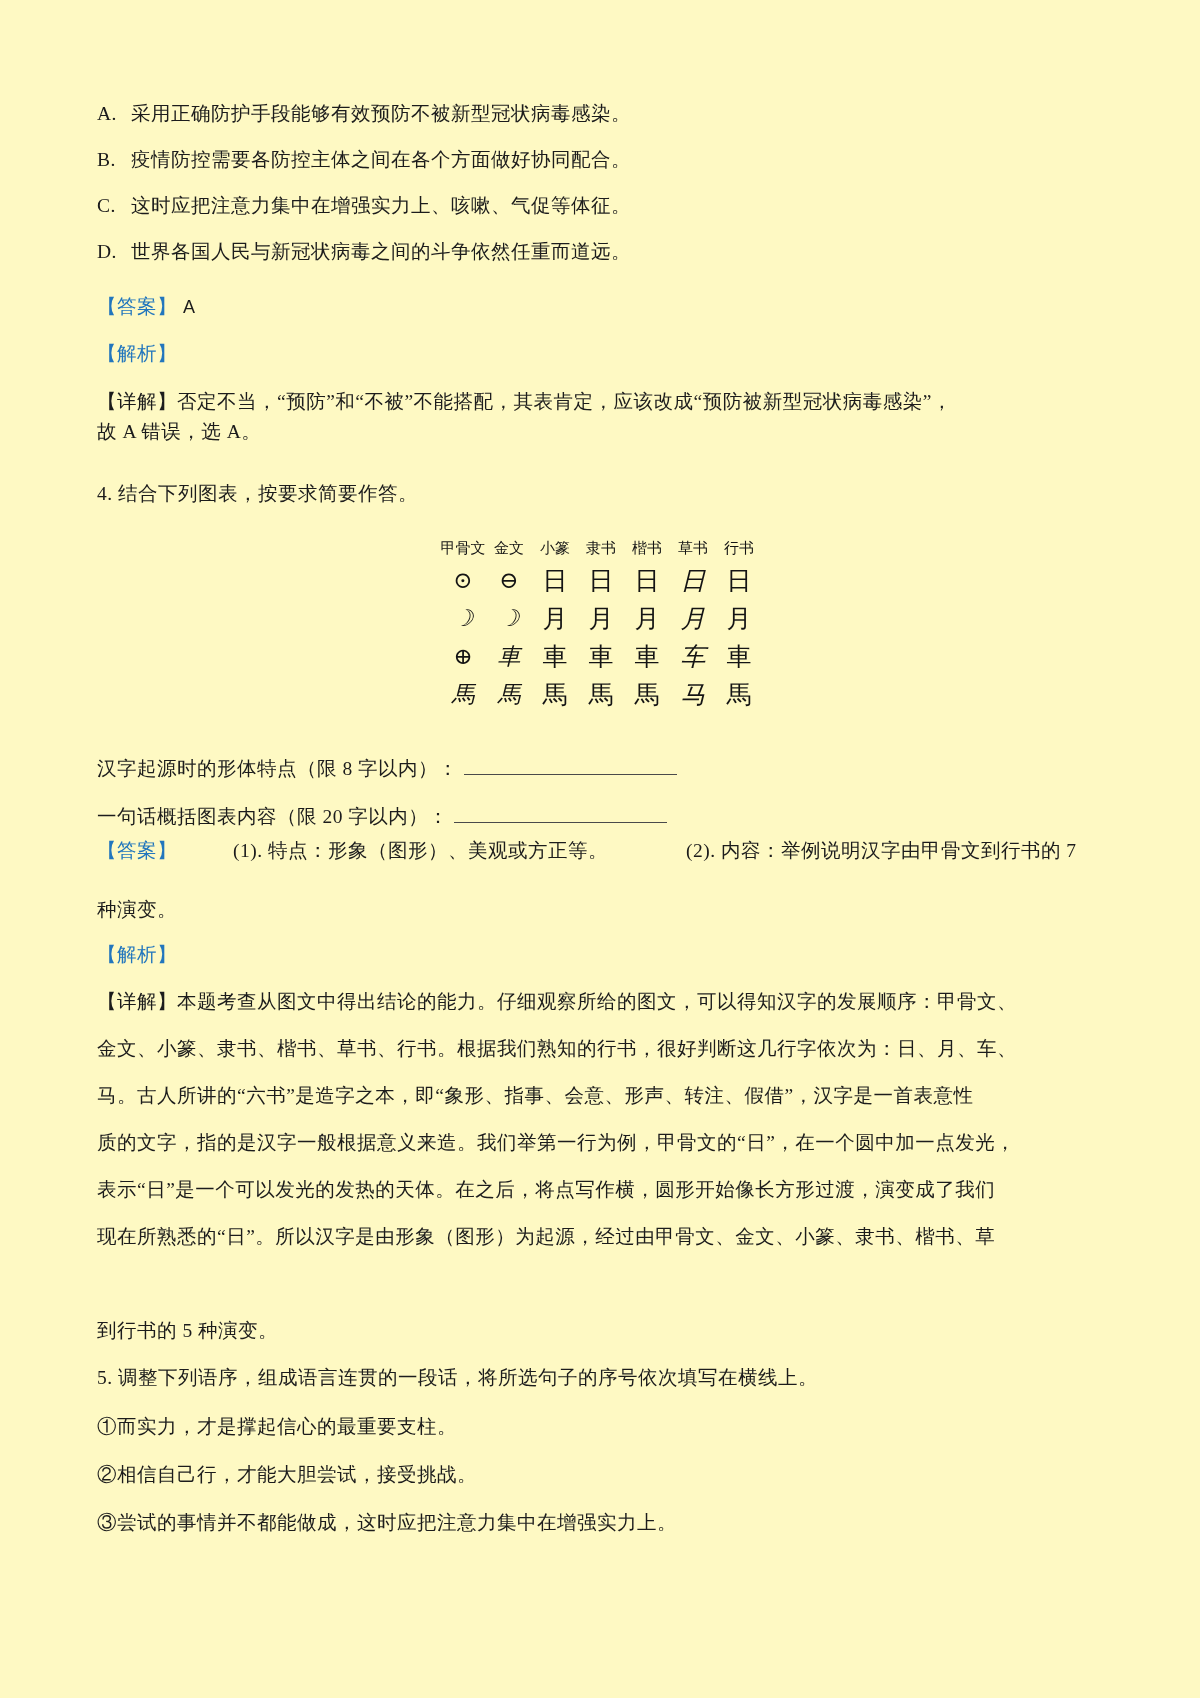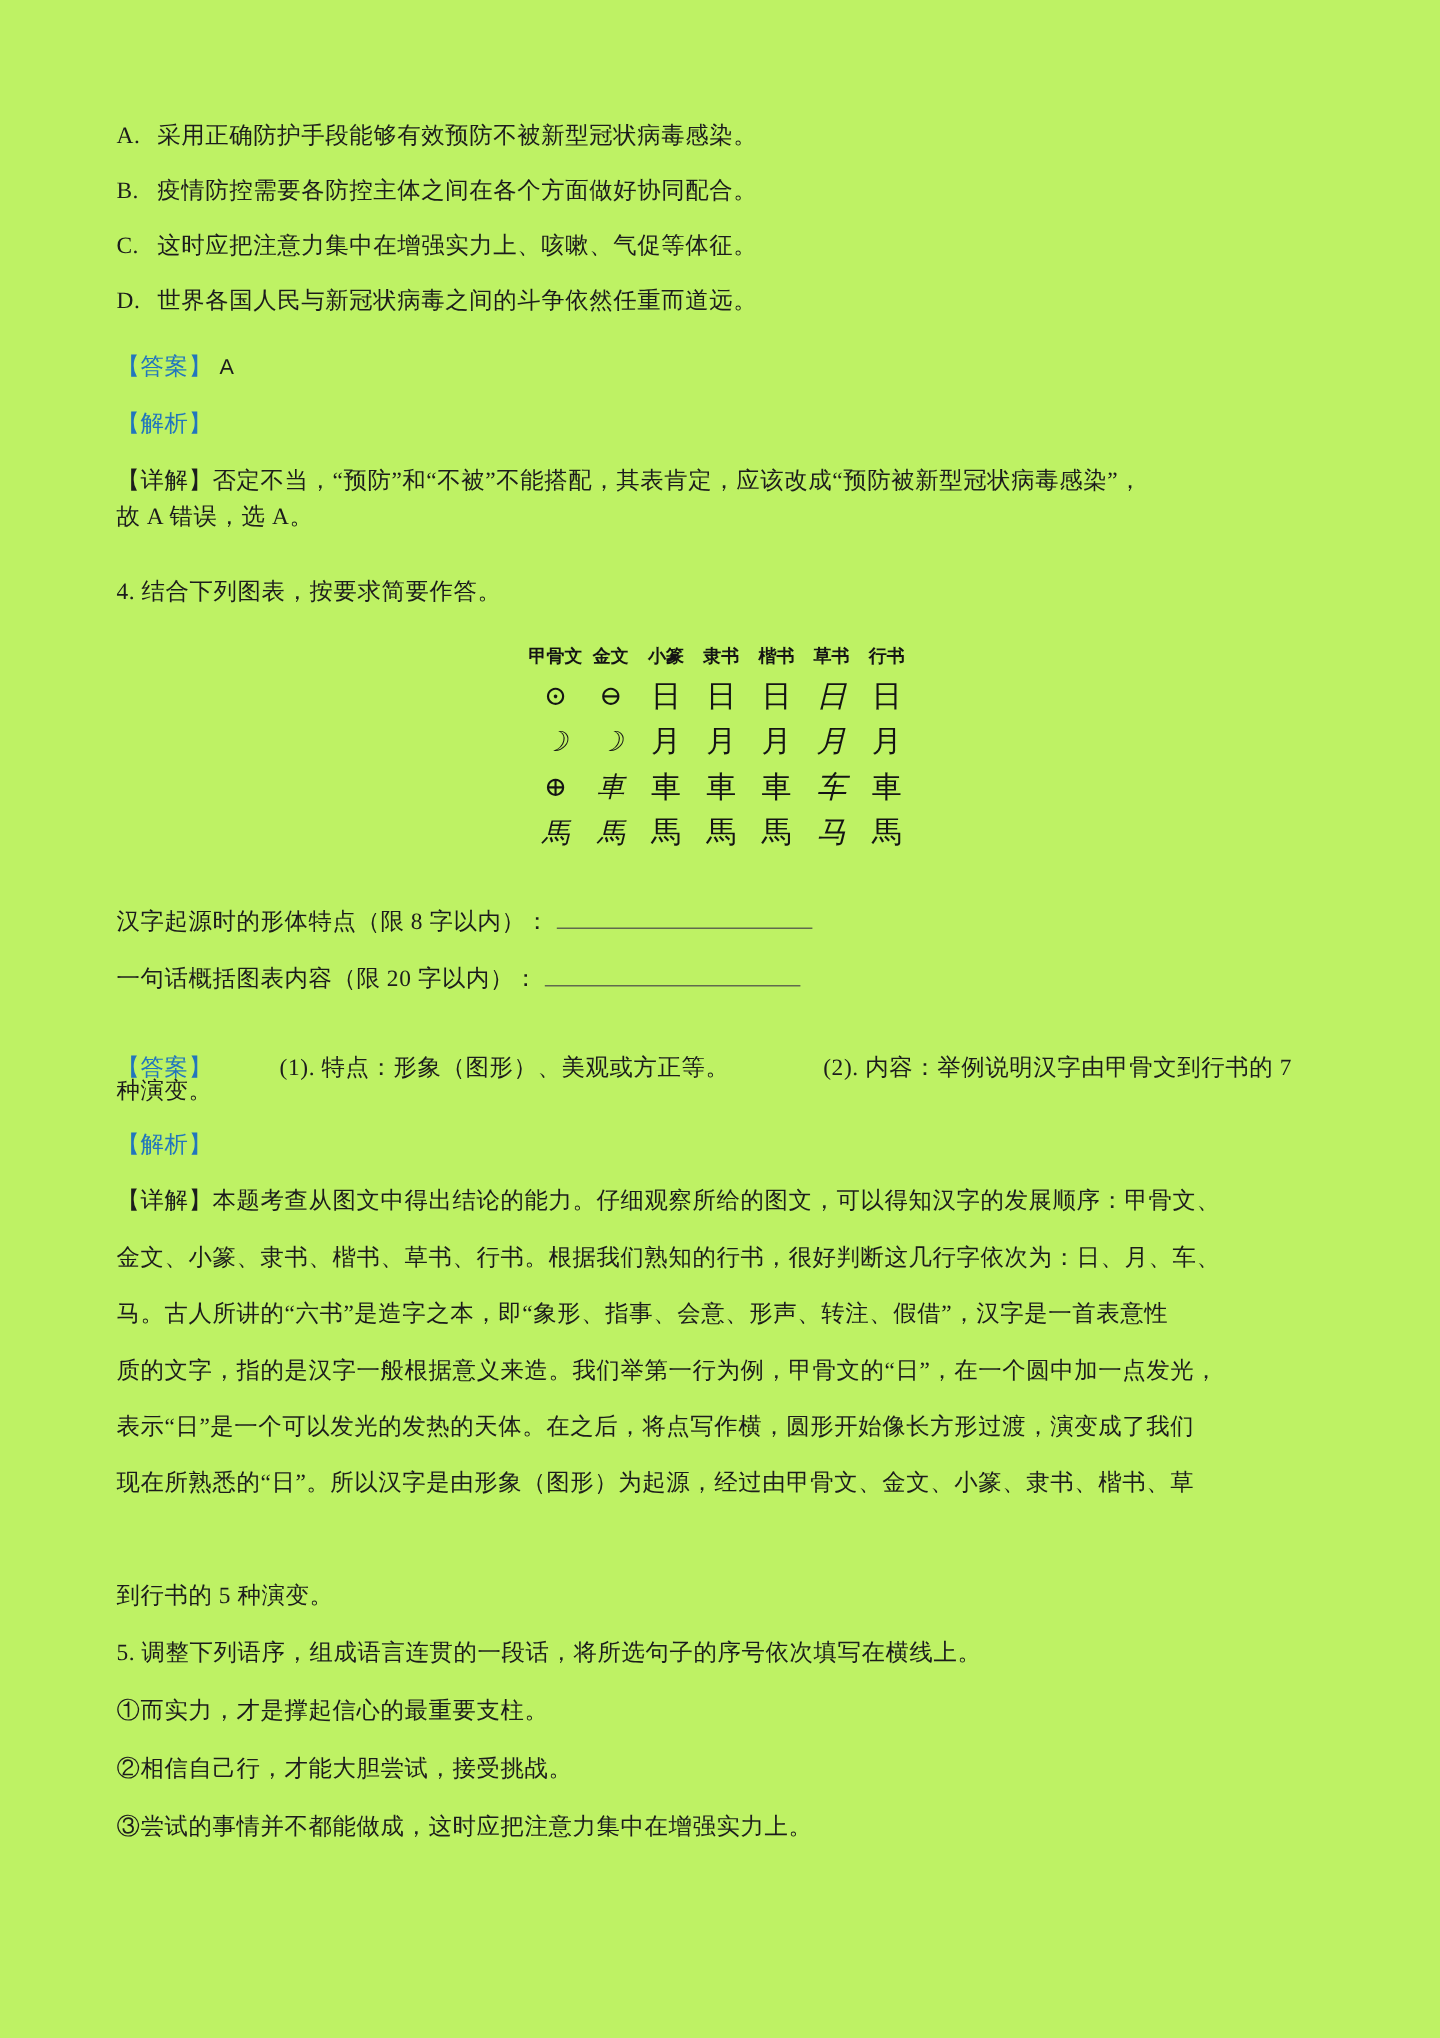--- a/index.html
+++ b/index.html
@@ -1,20 +1,20 @@
 <!DOCTYPE html>
 <html><head>
 <meta charset="utf-8">
 <style>
   html,body{margin:0;padding:0;background:#e9e9e9;}
   .page{
     position:relative;
     width:1200px;height:1698px;
     margin:0 auto;
-    background:#bef264;
+    background:#fef9c3;
     font-family:"Liberation Serif","DejaVu Serif",serif;
     color:#1c1c1c;
     overflow:hidden;
   }
   .ln{
     position:absolute;
     left:97px;
     width:1012px;
     font-size:19.5px;
     line-height:27px;
@@ -35,21 +35,21 @@
   }
   
   .script-table{
     position:absolute;left:440px;top:536px;
     display:grid;
     grid-template-columns:repeat(7,46px);
     text-align:center;
     color:#141414;
   }
   .st-head{
-    font-size:15px;font-weight:700;height:26px;line-height:24px;
+    font-size:15px;font-weight:400;height:26px;line-height:24px;
     white-space:nowrap;
   }
   .st-cell{
     height:38px;line-height:38px;font-size:25px;
     overflow:visible;
   }
   .st-cell.early{font-style:italic;transform:scale(.92);}
   .st-cell.cursive{font-style:italic;}
 </style>
 </head>
@@ -129,21 +129,21 @@
     <div class="st-cell">馬</div>
   </div>
 
   <div class="ln" style="top:755px">
     <span>汉字起源时的形体特点（限 8 字以内）：</span><span class="u"></span>
   </div>
   <div class="ln" style="top:803px">
     <span>一句话概括图表内容（限 20 字以内）：</span><span class="u"></span>
   </div>
 
-  <div class="ln" style="top:877px">
+  <div class="ln" style="top:837px">
     <span class="tag">【答案】</span><span class="gap1">(1). 特点：形象（图形）、美观或方正等。</span><span class="gap2">(2). 内容：举例说明汉字由甲骨文到行书的 7</span>
   </div>
   <div class="ln" style="top:896px">
     <span>种演变。</span>
   </div>
 
   <div class="ln" style="top:941px">
     <span class="tag">【解析】</span>
   </div>
   <div class="ln" style="top:988px">

